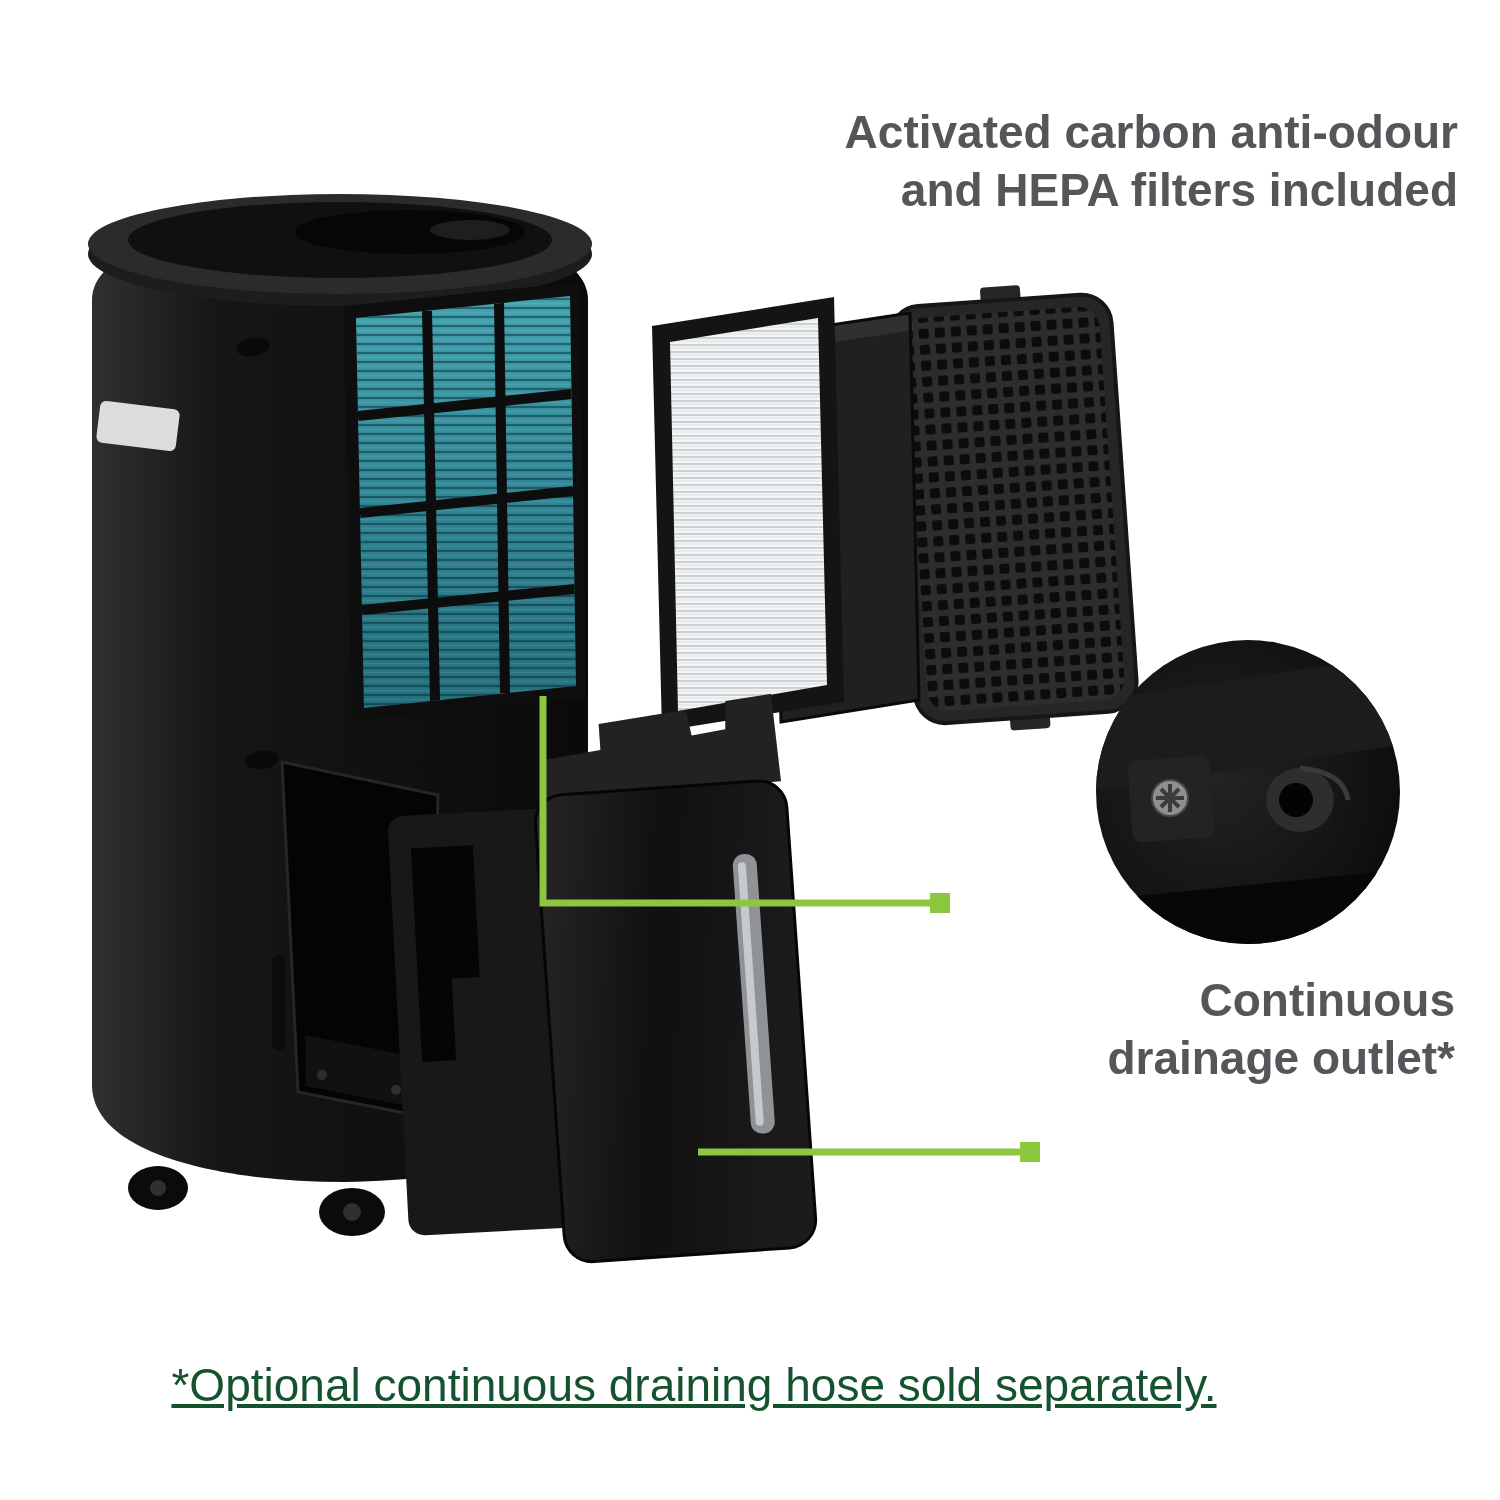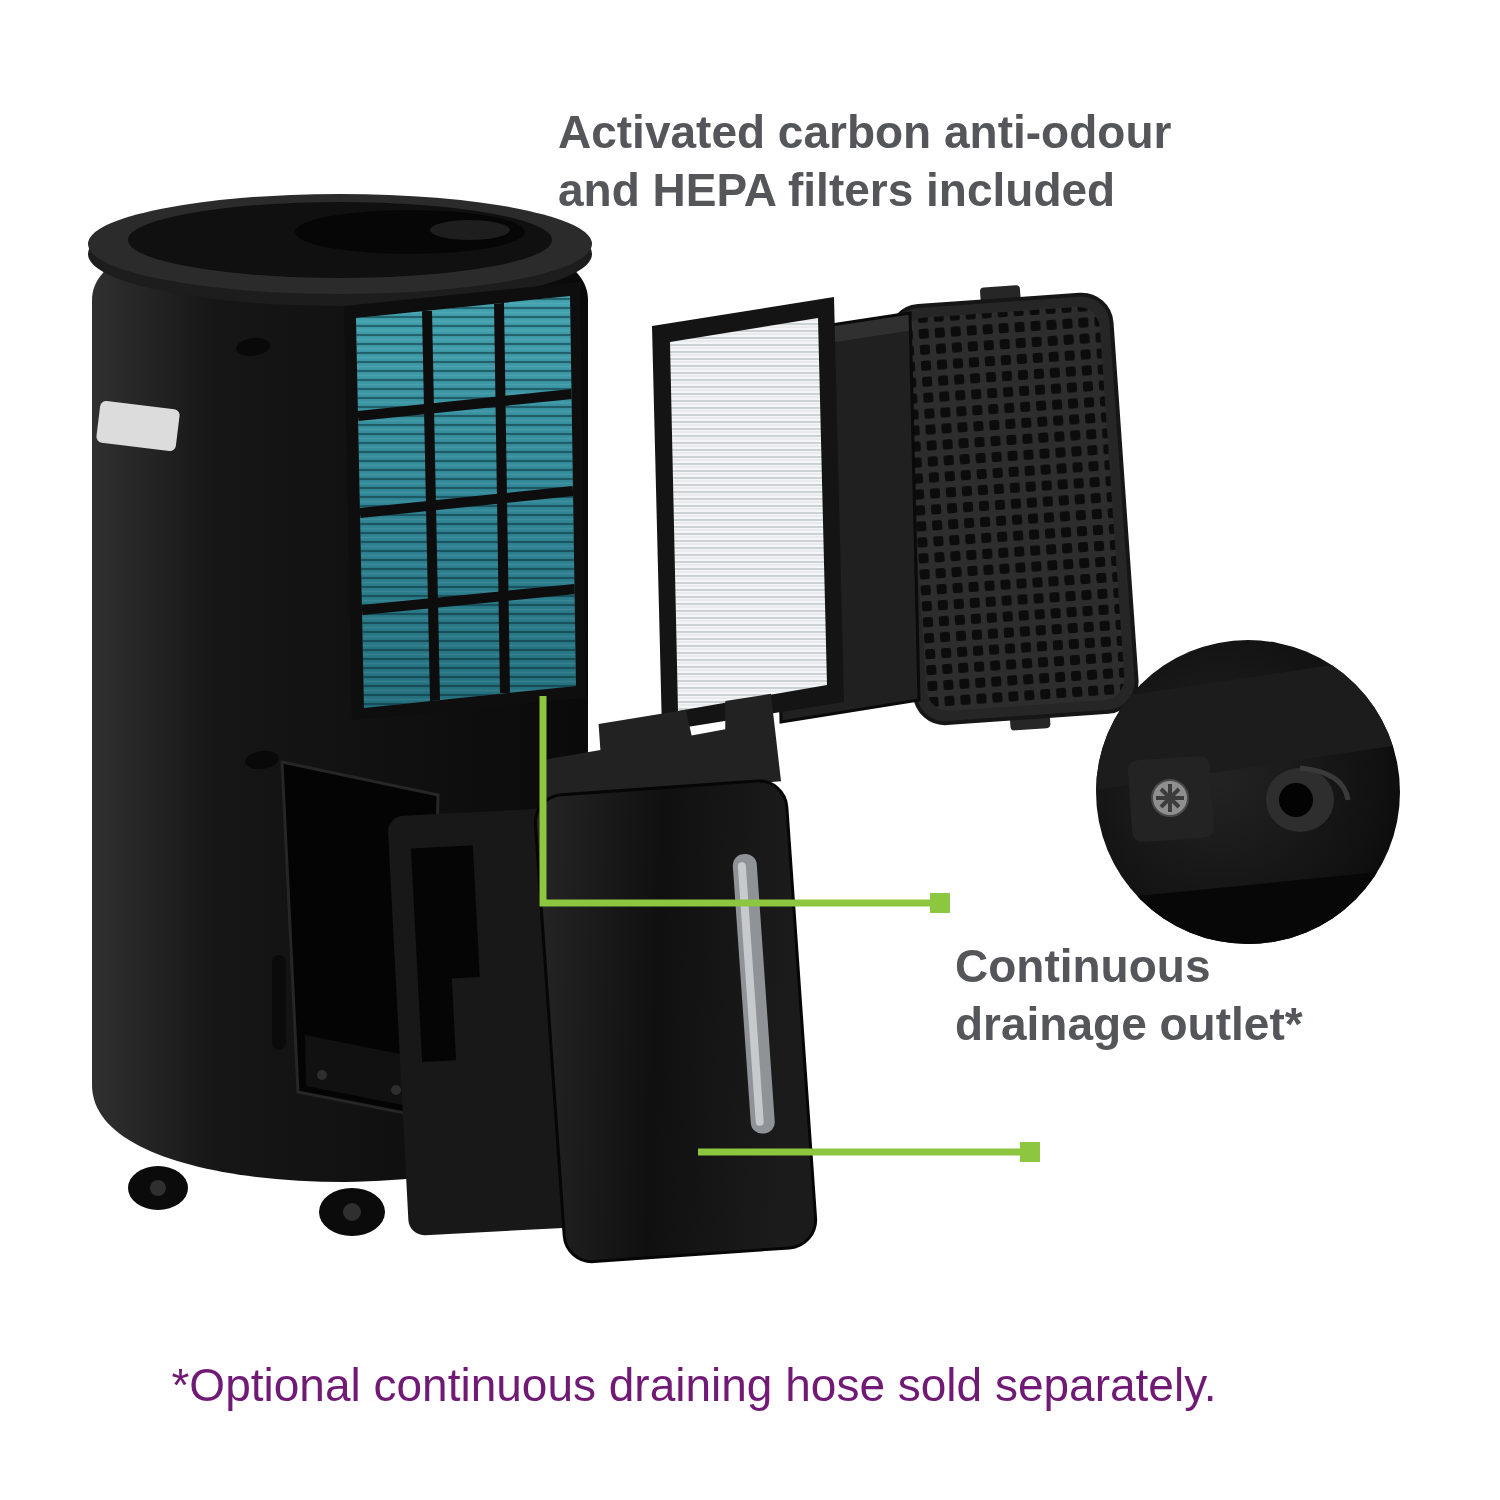--- a/index.html
+++ b/index.html
@@ -8,44 +8,45 @@
     position:relative;
     width:1500px;height:1500px;
     background:#ffffff;
     overflow:hidden;
   }
   .art{position:absolute;left:0;top:0;}
   .label{
     position:absolute;
     color:#54565A;
     font-weight:700;
-    text-align:left;
+    text-align:right;
     white-space:pre-line;
     line-height:1.25;
   }
   .heading{
     left:558px;top:104px;width:900px;
     font-size:46px;
   }
   .drainage-label{
-    left:955px;top:938px;width:500px;
+    left:955px;top:972px;width:500px;
     font-size:46px;
   }
   .tank-label{
     left:955px;top:1072px;width:500px;
     font-size:46px;
   }
   .footnote{
     position:absolute;
     left:0;top:1358px;width:1388px;
-    color:#701a75;
+    color:#14532d;
     font-weight:400;
     font-size:46px;
     text-align:center;
     white-space:pre-line;
+    text-decoration:underline;
   }
 </style>
 </head>
 <body>
 
 <div class="canvas">
 
   <svg class="art" width="1500" height="1500" viewBox="0 0 1500 1500">
     <defs>
       <linearGradient id="bodyGrad" x1="0" y1="0" x2="1" y2="0">

